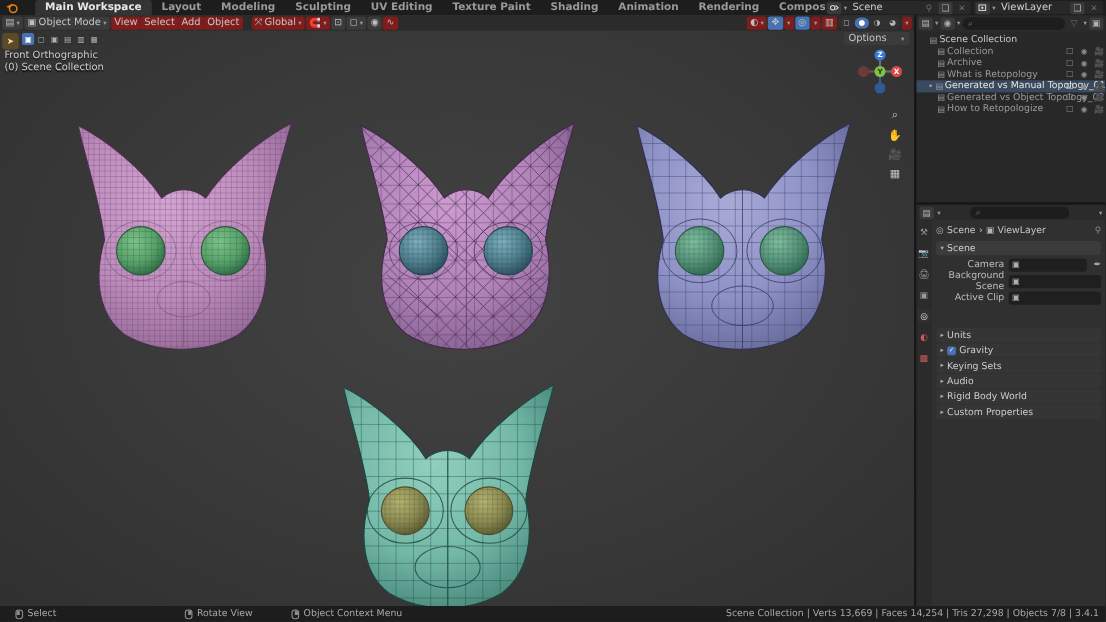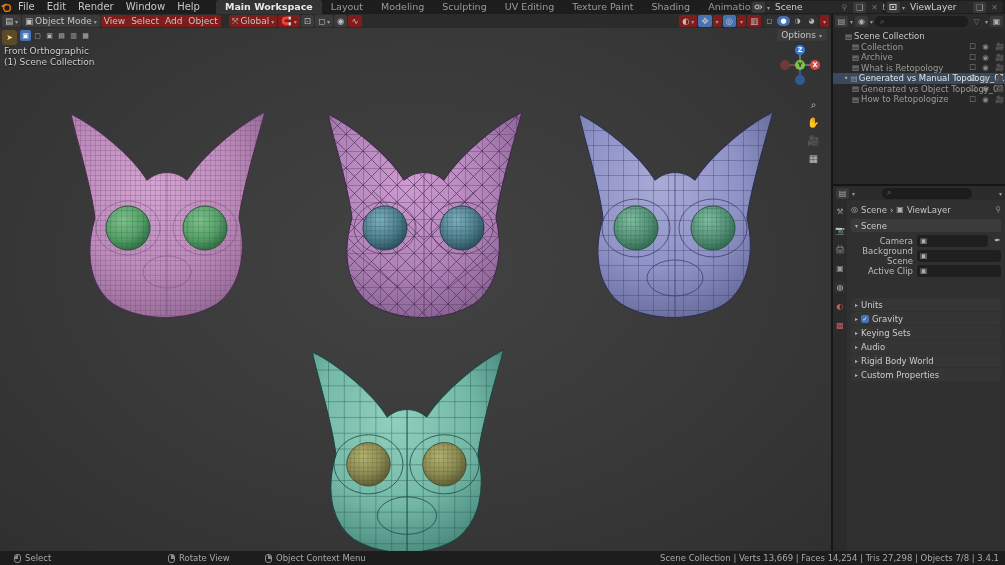--- a/index.html
+++ b/index.html
@@ -23,21 +23,21 @@
     width: 22px; height: 14px; display: flex; align-items: center; justify-content: center;
     color: #e87d0d; font-size: 11px;
   }
   .menu-item {
     padding: 0 6px; height: 14px; line-height: 14px; font-size: 10px; color: #c7c7c7;
     white-space: nowrap; cursor: default;
   }
   .ws-tabs { display: flex; align-items: center; margin-left: 10px; height: 14px; }
   .ws-tab {
     padding: 0 9px; height: 14px; line-height: 14px; font-size: 9.5px;
-    color: #9a9a9a; white-space: nowrap; border-radius: 3px 3px 0 0;
+    color: #9a9a9a; white-space: nowrap; border-radius: 3px 3px 0 0; font-weight: bold;
   }
   .ws-tab.active { background: #343434; color: #e8e8e8; font-weight: bold; }
   .topbar-right {
     position: absolute; right: 2px; top: 0; height: 14px; display: flex; align-items: center; gap: 2px;
   }
   .id-block {
     display: flex; align-items: center; height: 12px; background: #282828;
     border-radius: 3px; padding: 0 2px; gap: 2px;
   }
   .id-icon {
@@ -101,21 +101,21 @@
   }
   .mode-ico.on { background: #4772b3; color: #fff; }
 
   .vp-text {
     position: absolute; left: 4px; top: 18px; font-size: 9px; color: #cfcfcf;
     line-height: 11px; text-shadow: 0 1px 1px rgba(0,0,0,.7);
   }
   .vp-options {
     position: absolute; right: 4px; top: 1px; font-size: 9px; color: #c6c6c6;
     background: #3b3b3b; border-radius: 2px; padding: 1px 5px 1px 4px;
-    display: flex; align-items: center; gap: 3px; justify-content: space-between;
+    display: flex; align-items: center; gap: 13px; justify-content: space-between;
   }
 
   
   .gizmo { position: absolute; right: 10px; top: 16px; width: 42px; height: 42px; }
   .gz-line { position: absolute; background: #6c6c6c; }
   .gz-ball {
     position: absolute; width: 10px; height: 10px; border-radius: 50%;
     display: flex; align-items: center; justify-content: center;
     font-size: 6.5px; font-weight: bold; color: #2a2a2a;
   }
@@ -217,27 +217,20 @@
 
 <div class="app">
 
   <div class="topbar">
     <div class="blender-logo">
       <svg width="12" height="11" viewBox="0 0 12 11">
           <circle cx="7" cy="6" r="3.4" fill="none" stroke="#e87d0d" stroke-width="1.4"></circle>
           <path d="M1 4 L6.5 1.2 L6 3.2 L2.2 5.2 Z" fill="#e87d0d"></path>
         </svg>
     </div>
-    <div id="menus" style="display:flex;align-items:center;">
-        <div class="menu-item">File</div>
-        <div class="menu-item">Edit</div>
-        <div class="menu-item">Render</div>
-        <div class="menu-item">Window</div>
-        <div class="menu-item">Help</div>
-      </div>
     <div class="ws-tabs" id="ws-tabs">
         <div class="ws-tab active">Main Workspace</div>
         <div class="ws-tab">Layout</div>
         <div class="ws-tab">Modeling</div>
         <div class="ws-tab">Sculpting</div>
         <div class="ws-tab">UV Editing</div>
         <div class="ws-tab">Texture Paint</div>
         <div class="ws-tab">Shading</div>
         <div class="ws-tab">Animation</div>
         <div class="ws-tab">Rendering</div>
@@ -359,21 +352,21 @@
           <div class="mode-ico on">▣</div>
           <div class="mode-ico">▢</div>
           <div class="mode-ico">▣</div>
           <div class="mode-ico">▤</div>
           <div class="mode-ico">▥</div>
           <div class="mode-ico">▦</div>
         </div>
 
       <div class="vp-text">
         <div>Front Orthographic</div>
-        <div>(1) Scene Collection</div>
+        <div>(0) Scene Collection</div>
       </div>
 
       <div class="vp-options">
         <span>Options</span>
         <span class="caret">▾</span>
       </div>
 
       <div class="gizmo">
         <div class="gz-line" style="left:20px;top:6px;width:2px;height:15px;"></div>
         <div class="gz-line" style="left:21px;top:20px;width:15px;height:2px;"></div>

